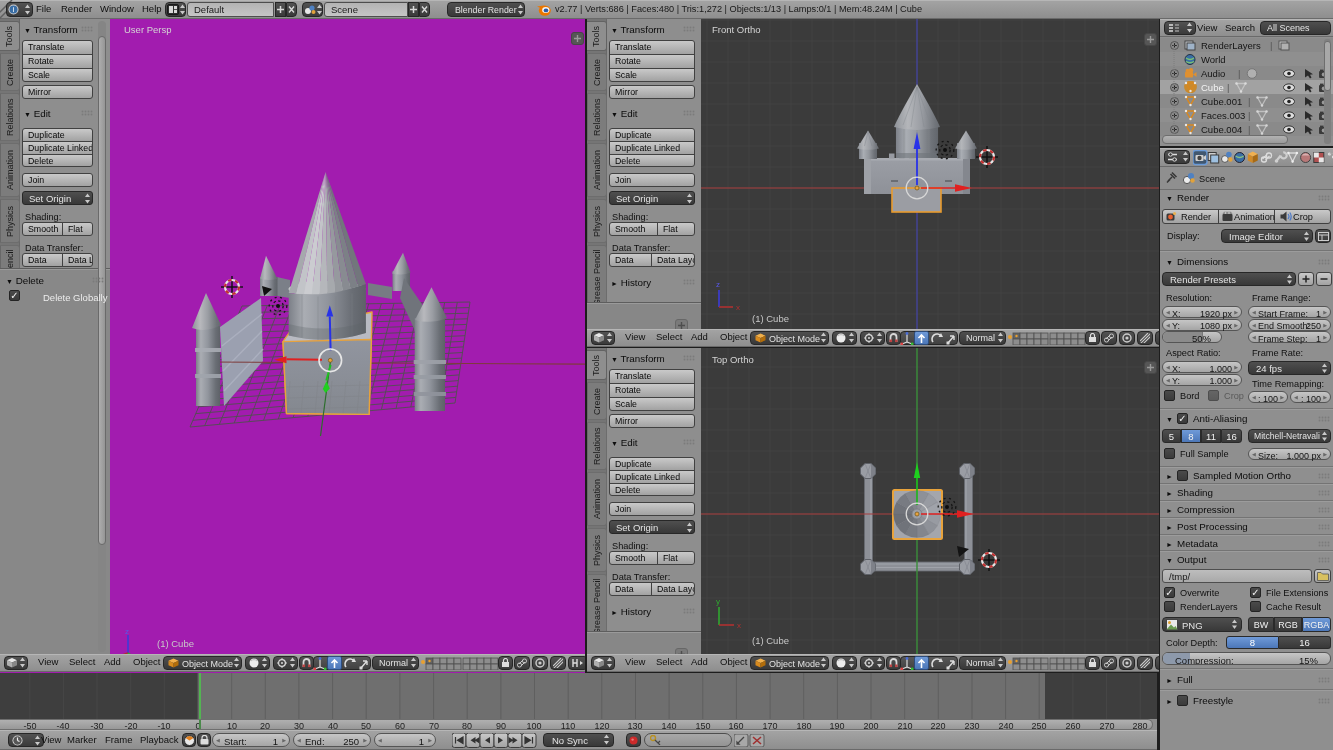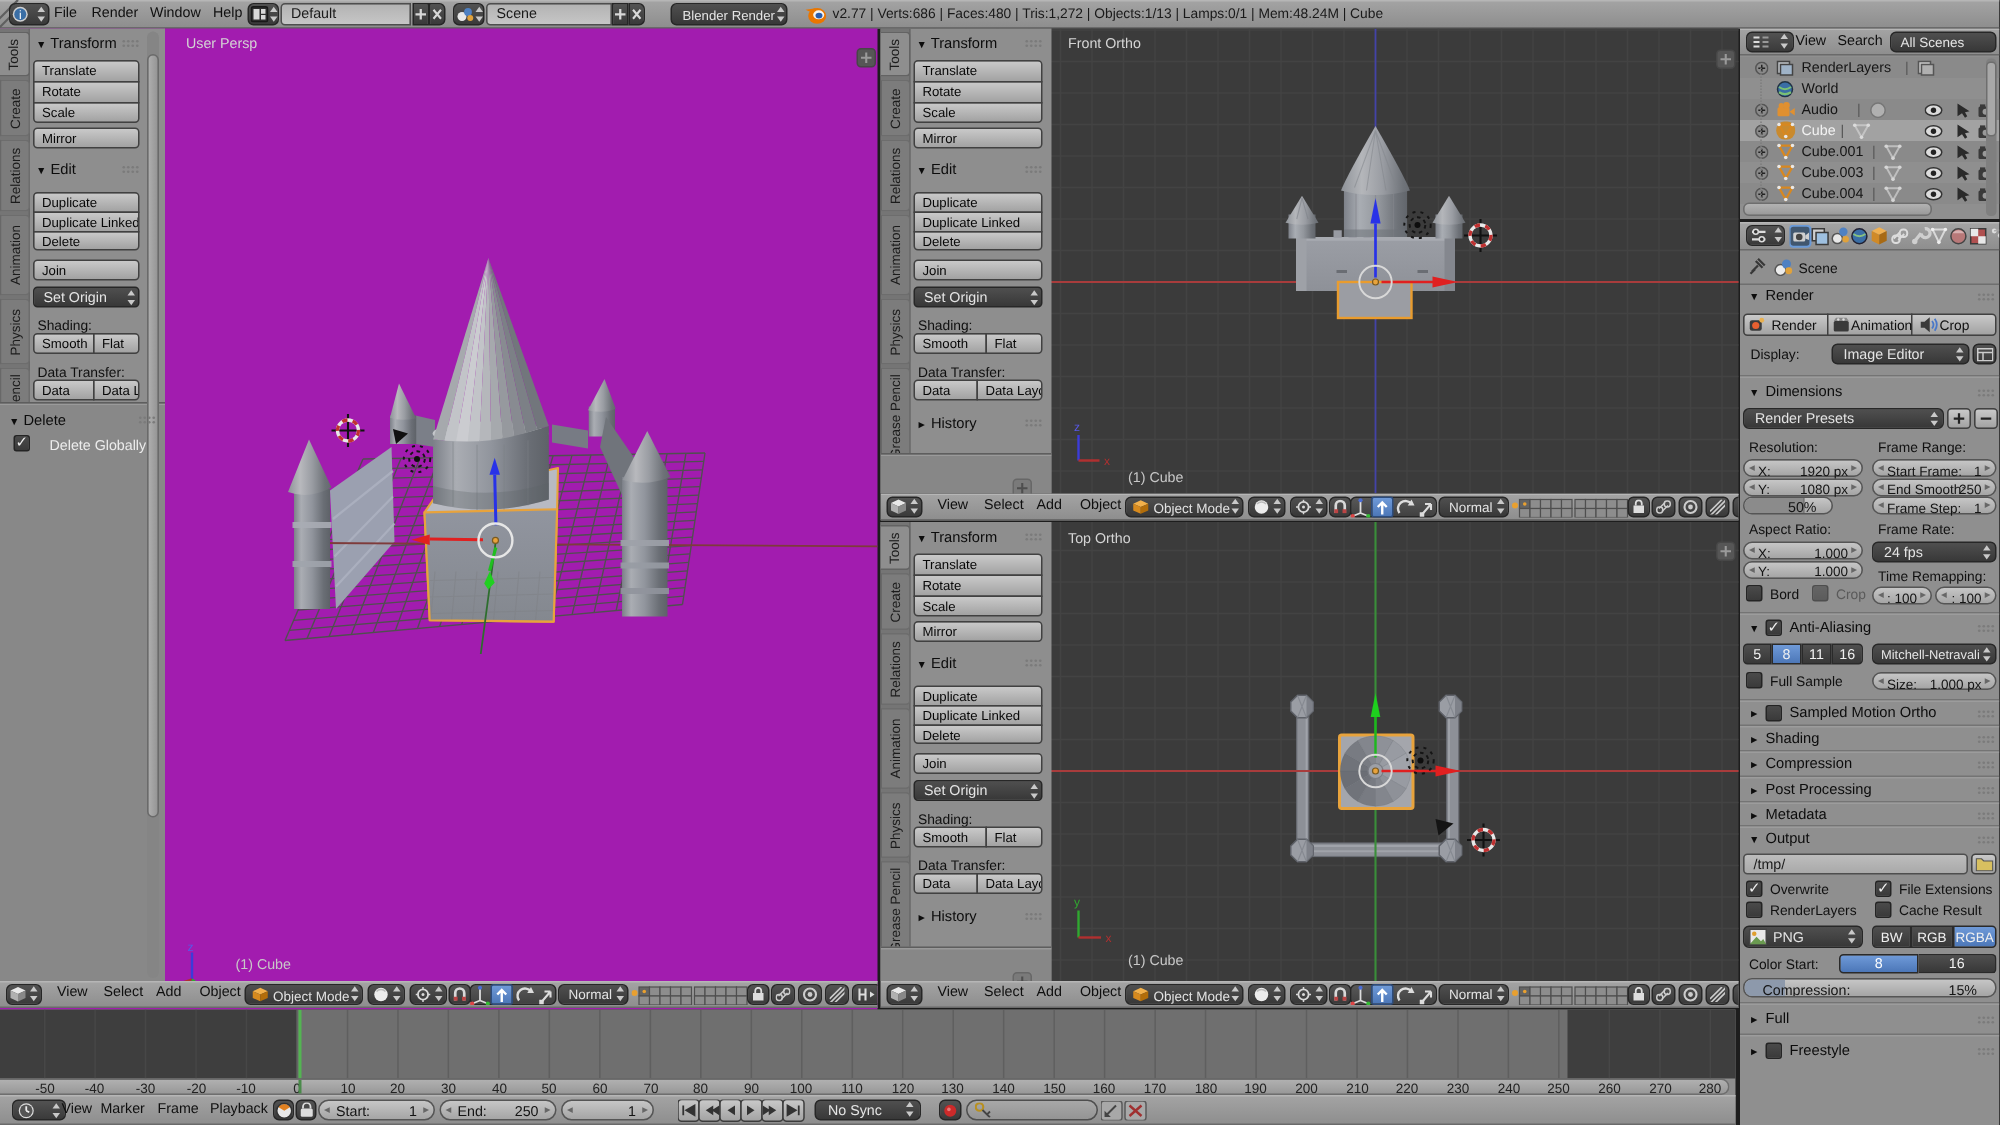--- a/index.html
+++ b/index.html
@@ -305,21 +305,21 @@
       <circle cx="1.5" cy="1.5" r="0.9" fill="#7b7b7b"></circle>
       <circle cx="1.5" cy="4.5" r="0.9" fill="#7b7b7b"></circle>
       <circle cx="4.5" cy="1.5" r="0.9" fill="#7b7b7b"></circle>
       <circle cx="4.5" cy="4.5" r="0.9" fill="#7b7b7b"></circle>
       <circle cx="7.5" cy="1.5" r="0.9" fill="#7b7b7b"></circle>
       <circle cx="7.5" cy="4.5" r="0.9" fill="#7b7b7b"></circle>
       <circle cx="10.5" cy="1.5" r="0.9" fill="#7b7b7b"></circle>
       <circle cx="10.5" cy="4.5" r="0.9" fill="#7b7b7b"></circle>
     </svg>
     <div class="chk" style="left:9px;top:271px">✓</div>
-    <div class="wlbl" style="left:33px;top:273px;color:#ececec">Delete Globally</div>
+    <div class="wlbl" style="left:43px;top:273px;color:#ececec">Delete Globally</div>
   </div>
 <div class="abs hdr" style="left:0px;top:654px;width:585px;height:18px;overflow:hidden">
     <div class="dkbtn" style="left:4px;top:2px;width:24px;height:14px"></div>
     <svg class="abs" style="left:6px;top:3px" width="12" height="12">
       <path d="M6 1 L11 3.3 L6 5.6 L1 3.3 Z" fill="#e8e8e8"></path>
       <path d="M1 3.3 L6 5.6 V10.6 L1 8.3 Z" fill="#b0b0b0"></path>
       <path d="M11 3.3 L6 5.6 V10.6 L11 8.3 Z" fill="#888"></path>
     </svg>
     <svg class="abs" style="left:19px;top:3px" width="7" height="12">
       <path d="M1 4 L3.5 0.5 L6 4 Z" fill="#c9c9c9"></path>
@@ -1368,21 +1368,21 @@
     <svg class="abs" style="left:10px;top:91.5px" width="9" height="9">
       <circle cx="4.5" cy="4.5" r="4" fill="#8a8a8a" stroke="#555"></circle>
       <path d="M4.5 2.2 V6.8 M2.2 4.5 H6.8" stroke="#222" stroke-width="1"></path>
     </svg>
     <svg class="abs" style="left:24px;top:90px" width="13" height="12">
       <polygon points="2,2 11,2 6.5,10" fill="none" stroke="#d88820" stroke-width="1.5"></polygon>
       <circle cx="2" cy="2" r="1.2" fill="#e8e8e8"></circle>
       <circle cx="11" cy="2" r="1.2" fill="#e8e8e8"></circle>
       <circle cx="6.5" cy="10" r="1.2" fill="#e8e8e8"></circle>
     </svg>
-    <div class="lbl" style="left:41px;top:91px;color:#151515;font-size:9.5px">Cube.003</div>
+    <div class="lbl" style="left:41px;top:91px;color:#151515;font-size:9.5px">Faces.003</div>
     <div class="lbl" style="left:88px;top:91px;color:#555;font-size:9.5px">|</div>
     <svg class="abs" style="left:96px;top:91px" width="12" height="11" opacity="0.75">
       <polygon points="1.5,1.5 10.5,1.5 6,9.5" fill="none" stroke="#cfcfcf" stroke-width="1.3"></polygon>
       <circle cx="1.5" cy="1.5" r="1.2" fill="#eee"></circle>
       <circle cx="10.5" cy="1.5" r="1.2" fill="#eee"></circle>
       <circle cx="6" cy="9.5" r="1.2" fill="#eee"></circle>
     </svg>
     <svg class="abs" style="left:123px;top:91px" width="46" height="11">
       <ellipse cx="6" cy="5.5" rx="5.5" ry="3.6" fill="#dcdcdc" stroke="#333" stroke-width="1"></ellipse>
       <circle cx="6" cy="5.5" r="1.8" fill="#222"></circle>
@@ -1760,21 +1760,21 @@
       <path d="M0.5 10.5 L5 5.5 L8 8.5 L9.5 7 L11.5 10.5 Z" fill="#6a9a50"></path>
     </svg>
     <div class="wlbl" style="left:22px;top:472px;font-size:9.5px">PNG</div>
     <svg class="abs" style="left:71px;top:471px" width="7" height="11">
       <path d="M1 4 L3.5 0.5 L6 4 Z" fill="#c9c9c9"></path>
       <path d="M1 6.5 L3.5 10 L6 6.5 Z" fill="#c9c9c9"></path>
     </svg>
     <div class="abs" style="left:88px;top:469px;width:26px;height:15px;background:linear-gradient(#4f4f4f,#383838);border:1px solid #2a2a2a;border-radius:3px 0 0 3px;color:#f0f0f0;font-size:9px;text-align:center;line-height:14px">BW</div>
     <div class="abs" style="left:114px;top:469px;width:28px;height:15px;background:linear-gradient(#4f4f4f,#383838);border:1px solid #2a2a2a;border-radius:0;color:#f0f0f0;font-size:9px;text-align:center;line-height:14px">RGB</div>
     <div class="abs" style="left:142px;top:469px;width:29px;height:15px;background:linear-gradient(#6f9ad8,#4c77b8);border:1px solid #2a2a2a;border-radius:0 3px 3px 0;color:#f0f0f0;font-size:9px;text-align:center;line-height:14px">RGBA</div>
-    <div class="lbl" style="left:6px;top:490px">Color Start:</div>
+    <div class="lbl" style="left:6px;top:490px">Color Depth:</div>
     <div class="abs" style="left:66px;top:488px;width:53px;height:13px;background:linear-gradient(#6f9ad8,#4c77b8);border:1px solid #2a2a2a;border-radius:3px 0 0 3px;color:#fff;font-size:9.5px;text-align:center;line-height:12px">8</div>
     <div class="abs" style="left:119px;top:488px;width:52px;height:13px;background:linear-gradient(#4f4f4f,#383838);border:1px solid #2a2a2a;border-left:none;border-radius:0 3px 3px 0;color:#f0f0f0;font-size:9.5px;text-align:center;line-height:12px">16</div>
     <div class="pill" style="left:2px;top:504px;width:169px;height:13px;overflow:hidden;border-radius:6px">
       <div class="abs" style="left:0;top:0;width:27px;height:13px;background:#8d99ab"></div>
       <span style="position:absolute;left:12px;top:1.5px">Compression:</span>
       <span style="position:absolute;right:12px;top:1.5px">15%</span>
     </div>
     <div class="abs" style="left:0;top:520px;width:173px;height:1px;background:#747474"></div>
     <div class="abs" style="left:0;top:521px;width:173px;height:1px;background:#9c9c9c"></div>
     <div class="phdr" style="left:6px;top:526px"><span style="font-size:7px">►</span></div>

